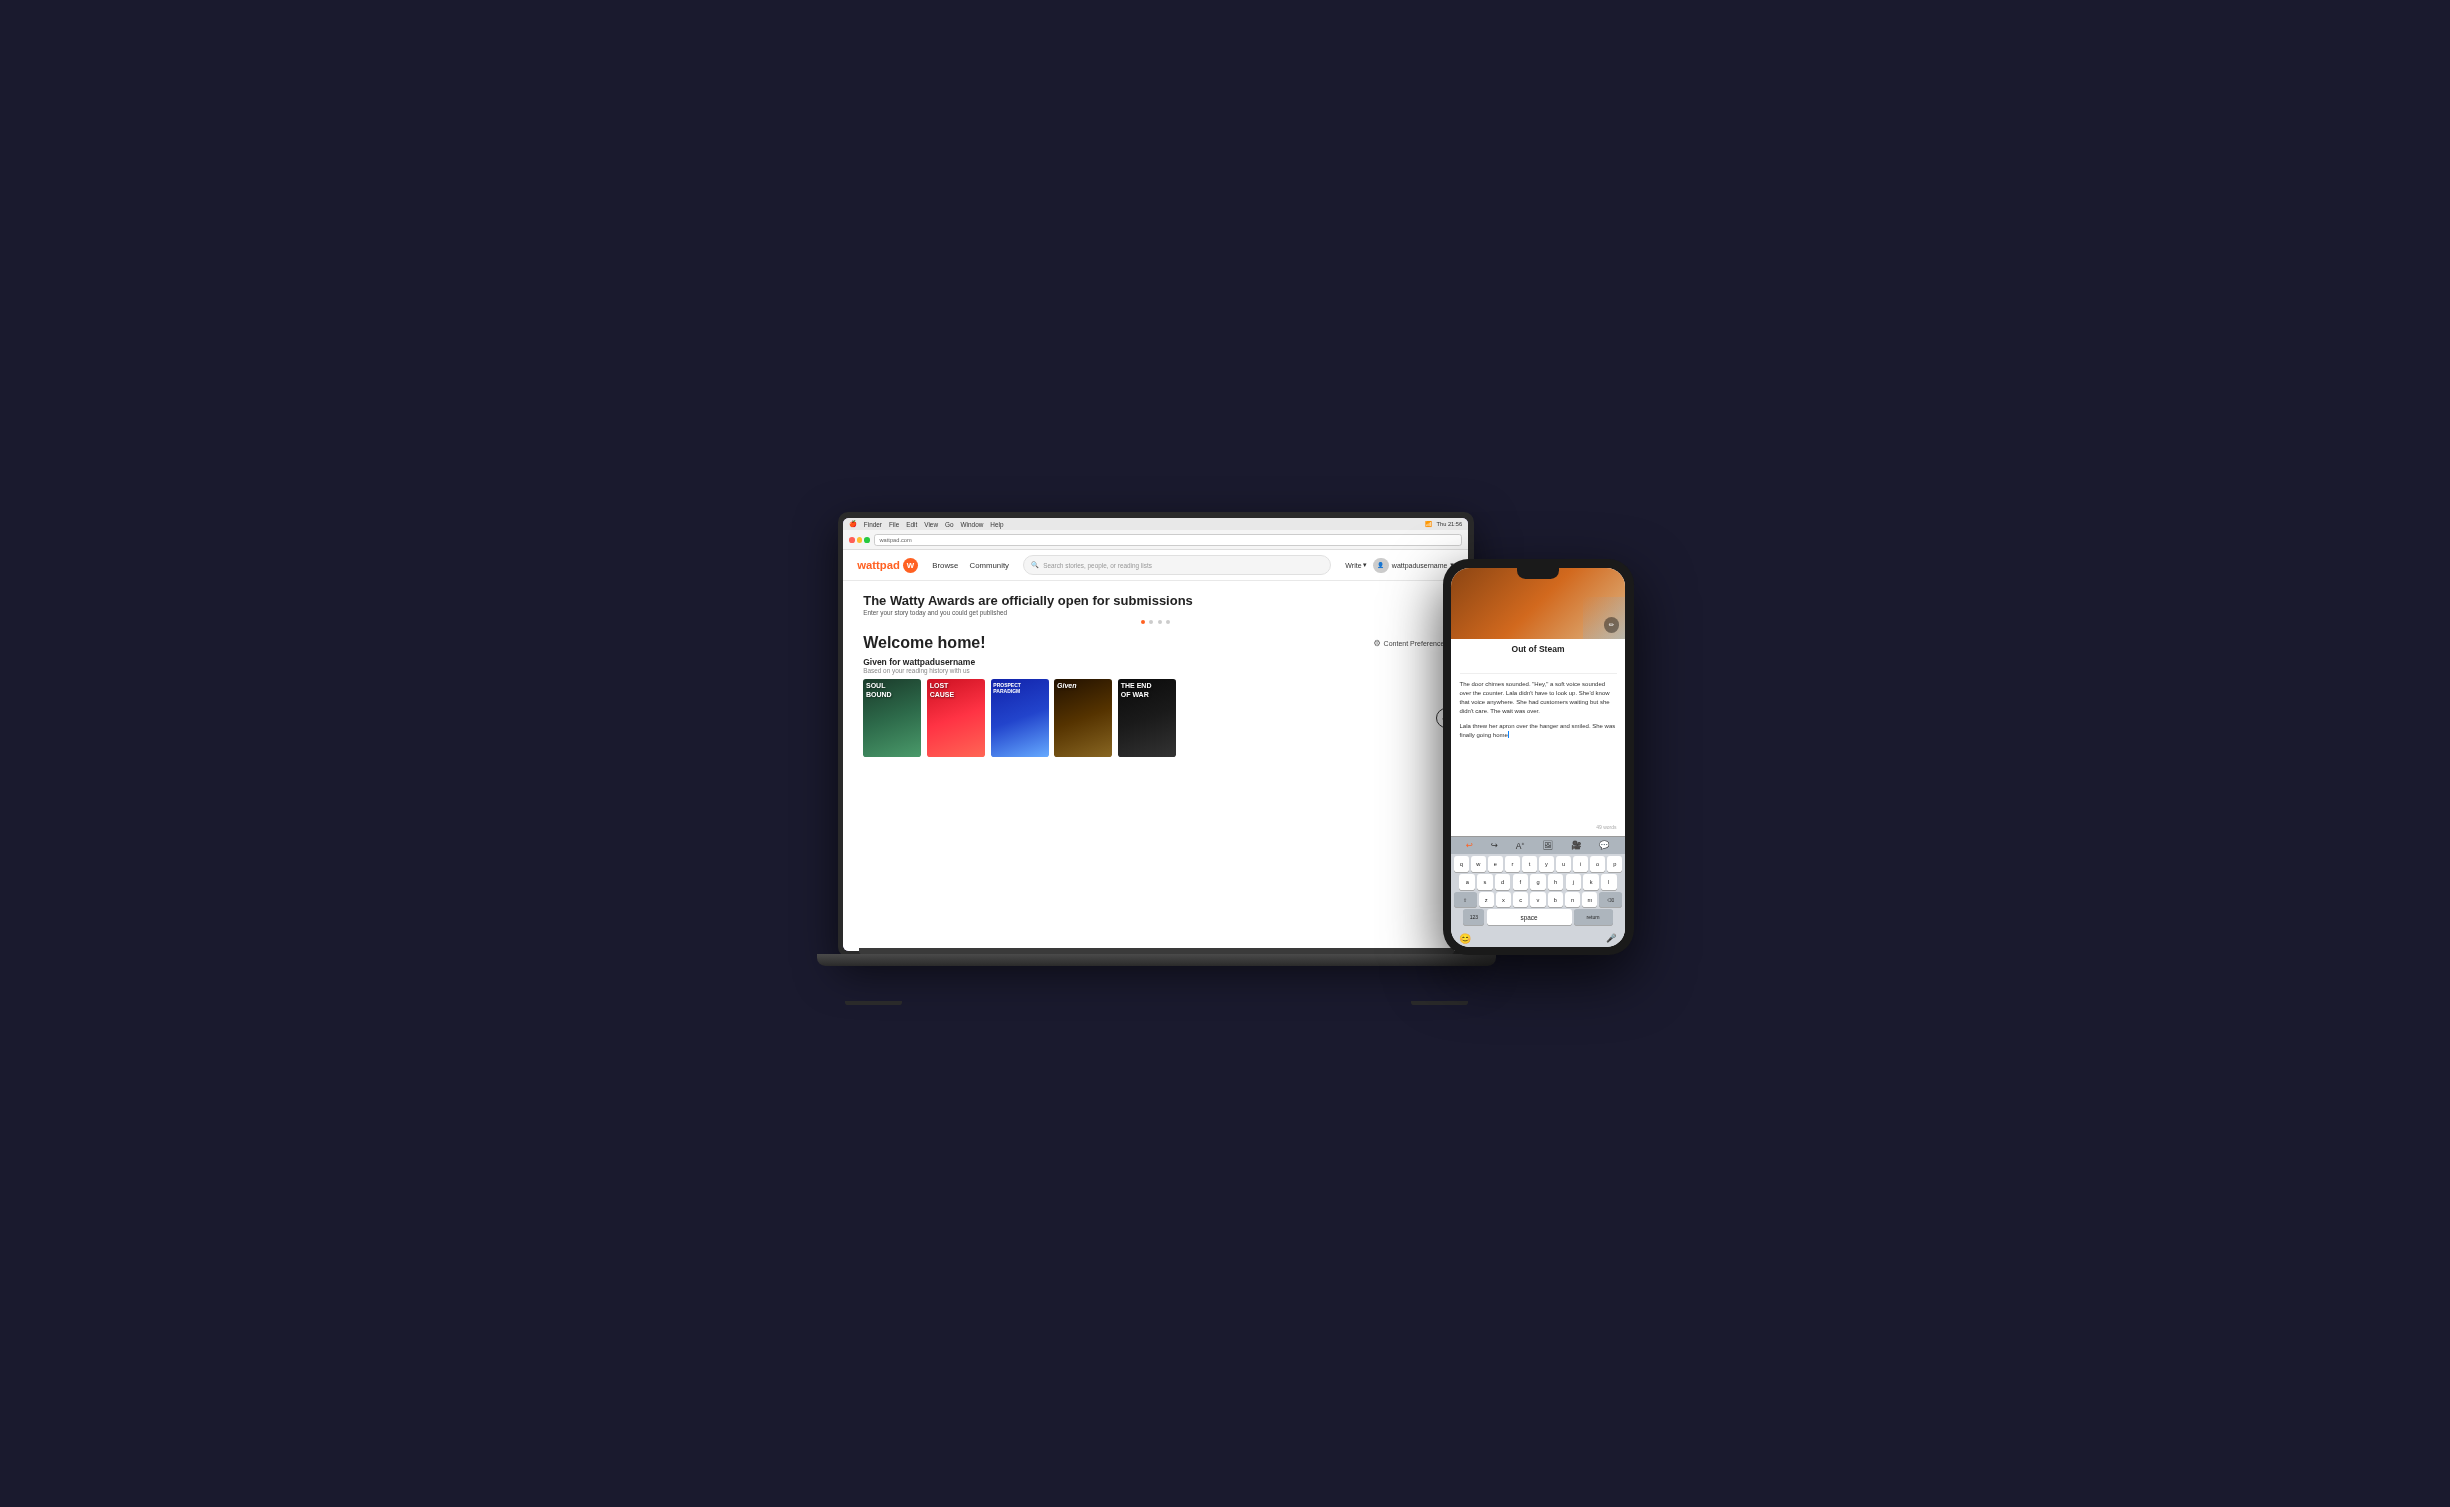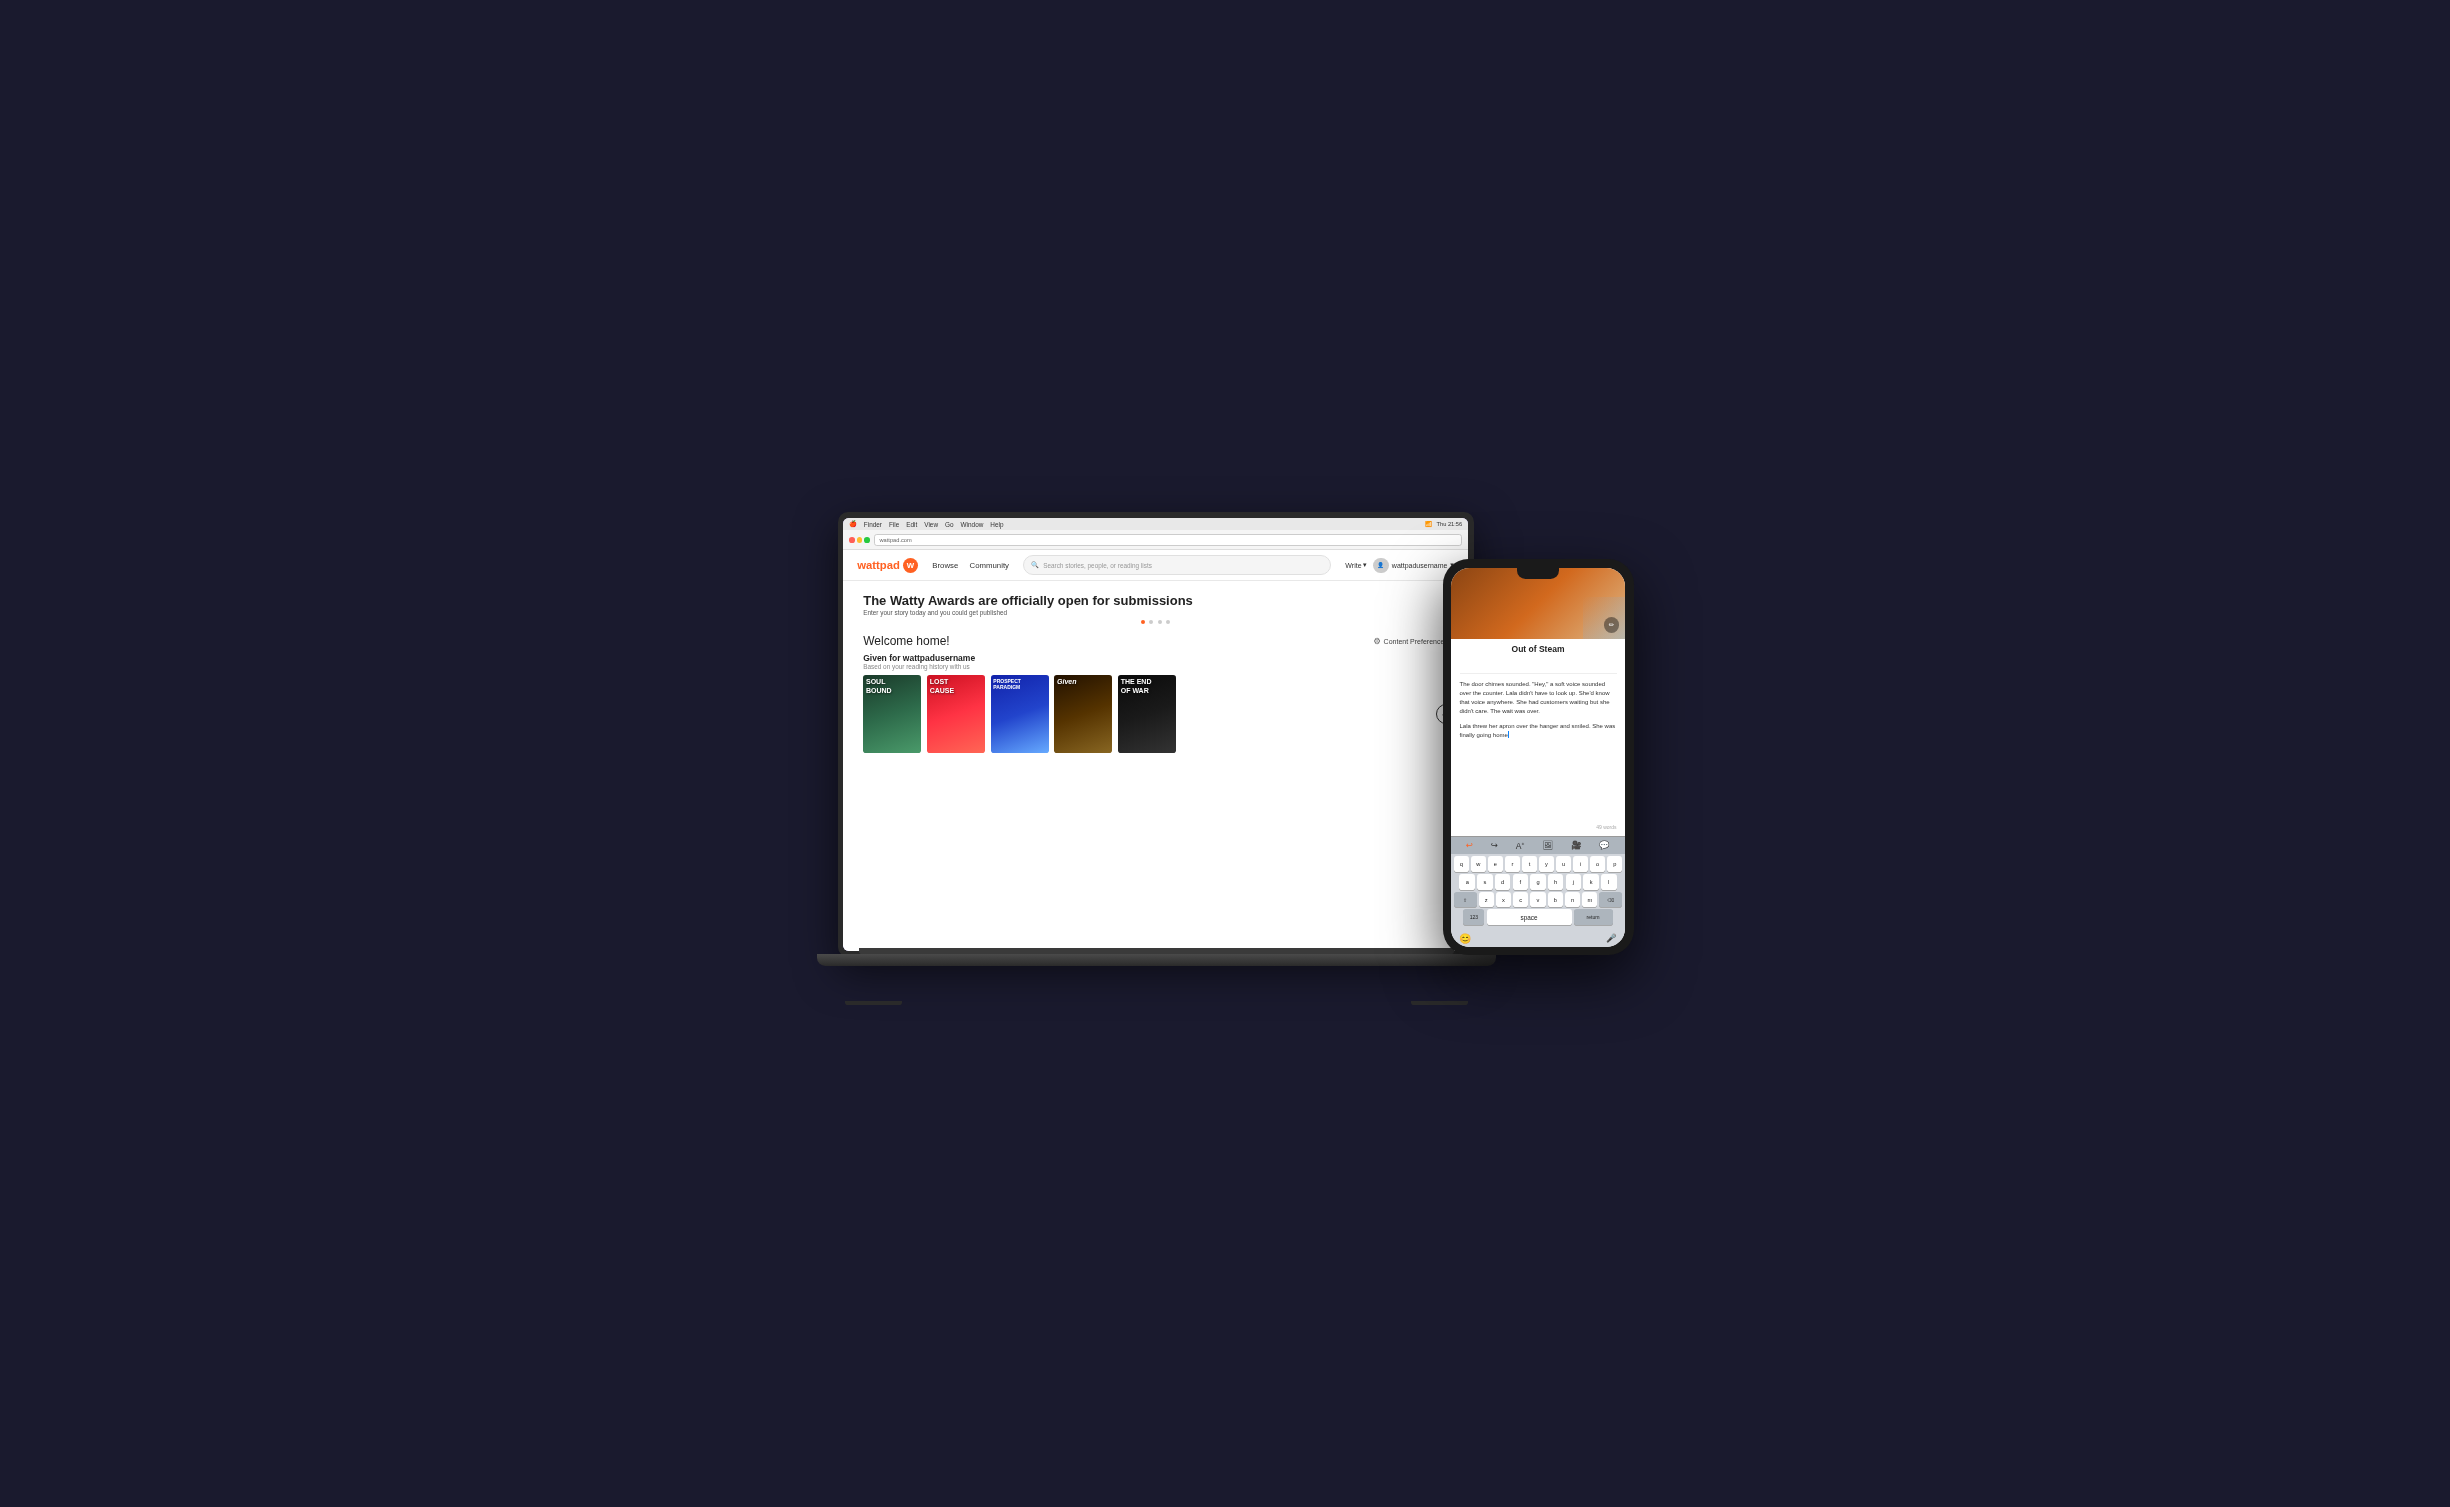--- a/index.html
+++ b/index.html
@@ -291,22 +291,22 @@
     .banner-dot.active { background: #ff6122; }
 
     .section-header {
       display: flex;
       align-items: center;
       justify-content: space-between;
       margin: 10px 0 2.8px;
     }
 
     .section-title {
-      font-size: 12px;
-      font-weight: 400;
+      font-size: 16px;
+      font-weight: 700;
       color: #222;
     }
 
     .content-pref-btn {
       display: flex;
       align-items: center;
       gap: 2.8px;
       font-size: 7px;
       color: #444;
       cursor: pointer;

